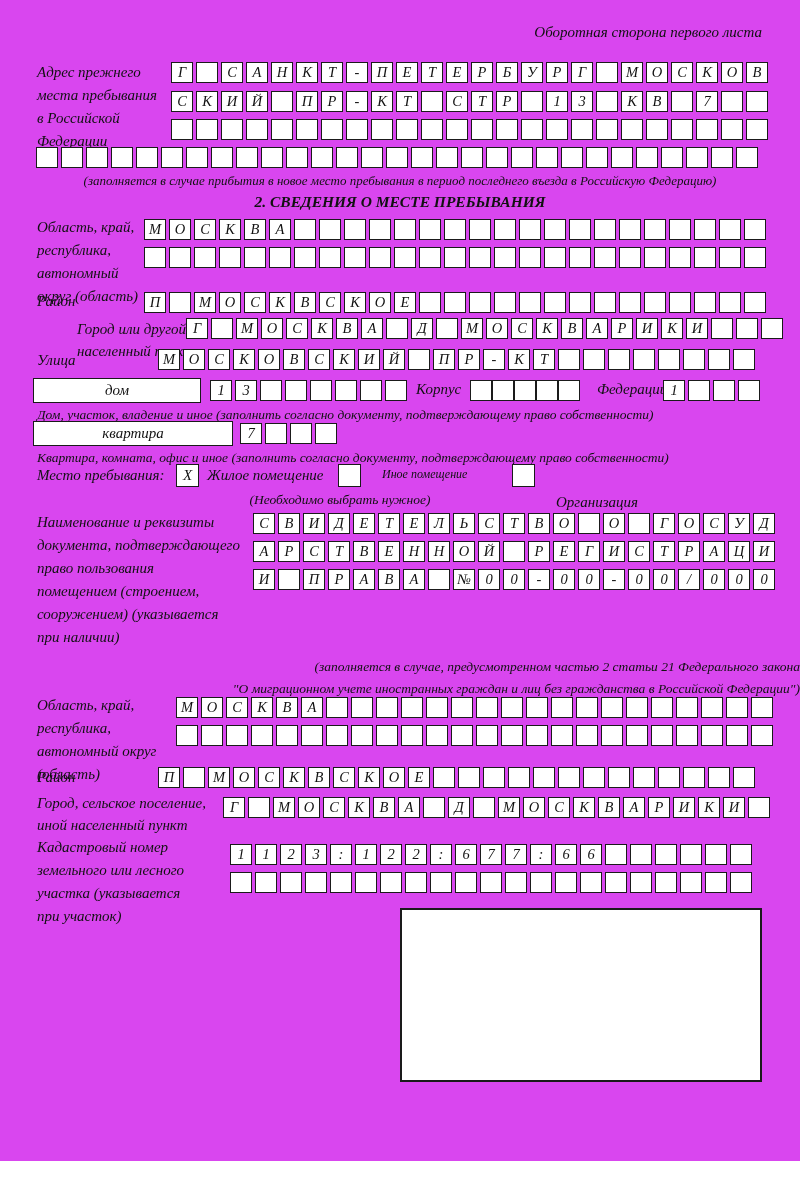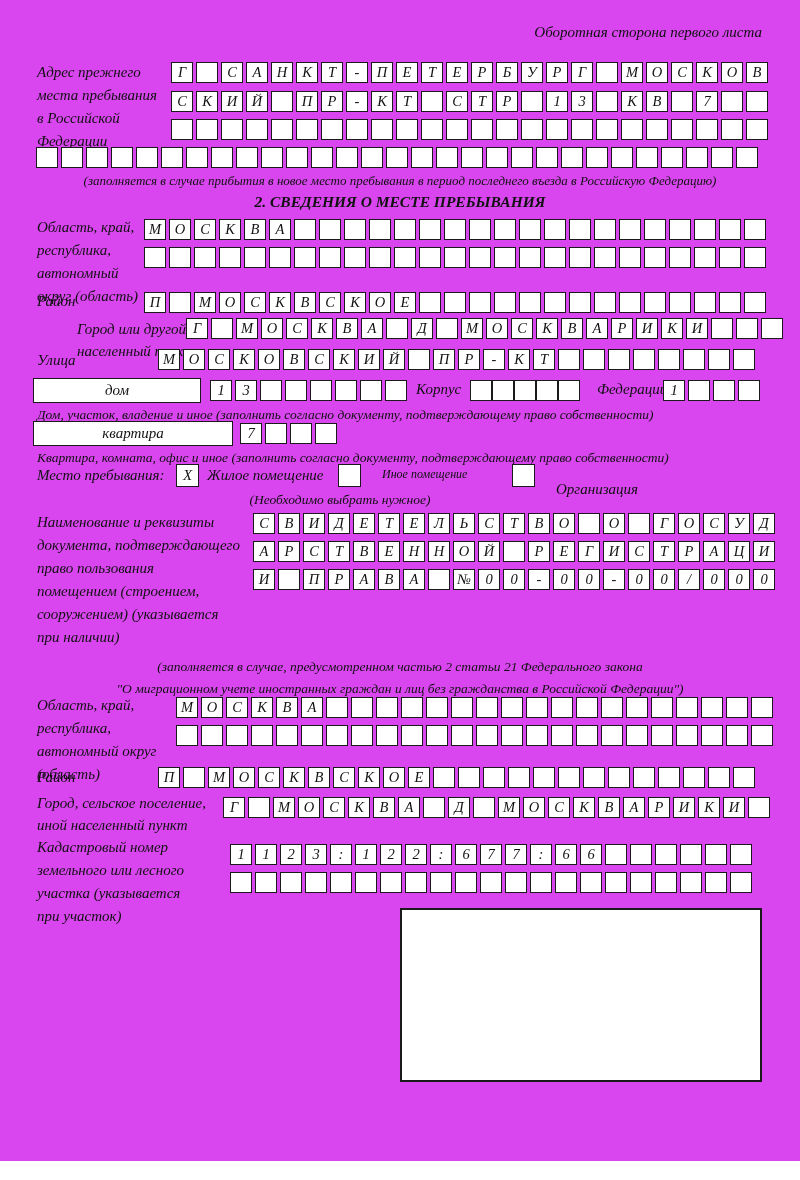--- a/index.html
+++ b/index.html
@@ -338,21 +338,21 @@
       <span class="cell"></span>
     </div>
   <div class="caption" style="left:37px; top:449px; width:730px; font-size:13.5px;">Квартира, комната, офис и иное (заполнить согласно документу, подтверждающему право собственности)</div>
 
   <div class="abs" style="left:37px; top:467px; font-size:15px;">Место пребывания:</div>
   <span class="checkbox" style="left:176px; top:464px;">X</span>
   <div class="abs" style="left:207px; top:467px; font-size:15px;">Жилое помещение</div>
   <span class="checkbox" style="left:338px; top:464px;"></span>
   <div class="abs" style="left:382px; top:467px; font-size:12px;">Иное помещение</div>
   <span class="checkbox" style="left:512px; top:464px;"></span>
-  <div class="abs" style="left:556px; top:481px; font-size:15px;">Организация</div>
+  <div class="abs" style="left:556px; top:494px; font-size:15px;">Организация</div>
   <div class="caption" style="left:150px; top:491px; width:380px; text-align:center; font-size:13.5px;">(Необходимо выбрать нужное)</div>
 
   <div class="label" style="left:37px; top:511px; width:215px;">Наименование и реквизиты
 документа, подтверждающего
 право пользования
 помещением (строением,
 сооружением) (указывается
 при наличии)</div>
   <div class="cellrow" style="left:253px; top:513px;">
       <span class="cell">С</span>
@@ -417,21 +417,21 @@
       <span class="cell">0</span>
       <span class="cell">-</span>
       <span class="cell">0</span>
       <span class="cell">0</span>
       <span class="cell">/</span>
       <span class="cell">0</span>
       <span class="cell">0</span>
       <span class="cell">0</span>
     </div>
 
-  <div class="caption center note-pre" style="top:656px; font-size:13.5px; line-height:22px;">(заполняется в случае, предусмотренном частью 2 статьи 21 Федерального закона
+  <div class="caption center note-pre" style="top:656px; font-size:13.5px; line-height:22px;text-align:right;">(заполняется в случае, предусмотренном частью 2 статьи 21 Федерального закона
 "О миграционном учете иностранных граждан и лиц без гражданства в Российской Федерации")</div>
 
   <div class="label" style="left:37px; top:694px; width:170px;">Область, край,
 республика,
 автономный округ
 (область)</div>
   <div class="cellrow" style="left:176px; top:697px;">
       <span class="cell">М</span>
       <span class="cell">О</span>
       <span class="cell">С</span>

